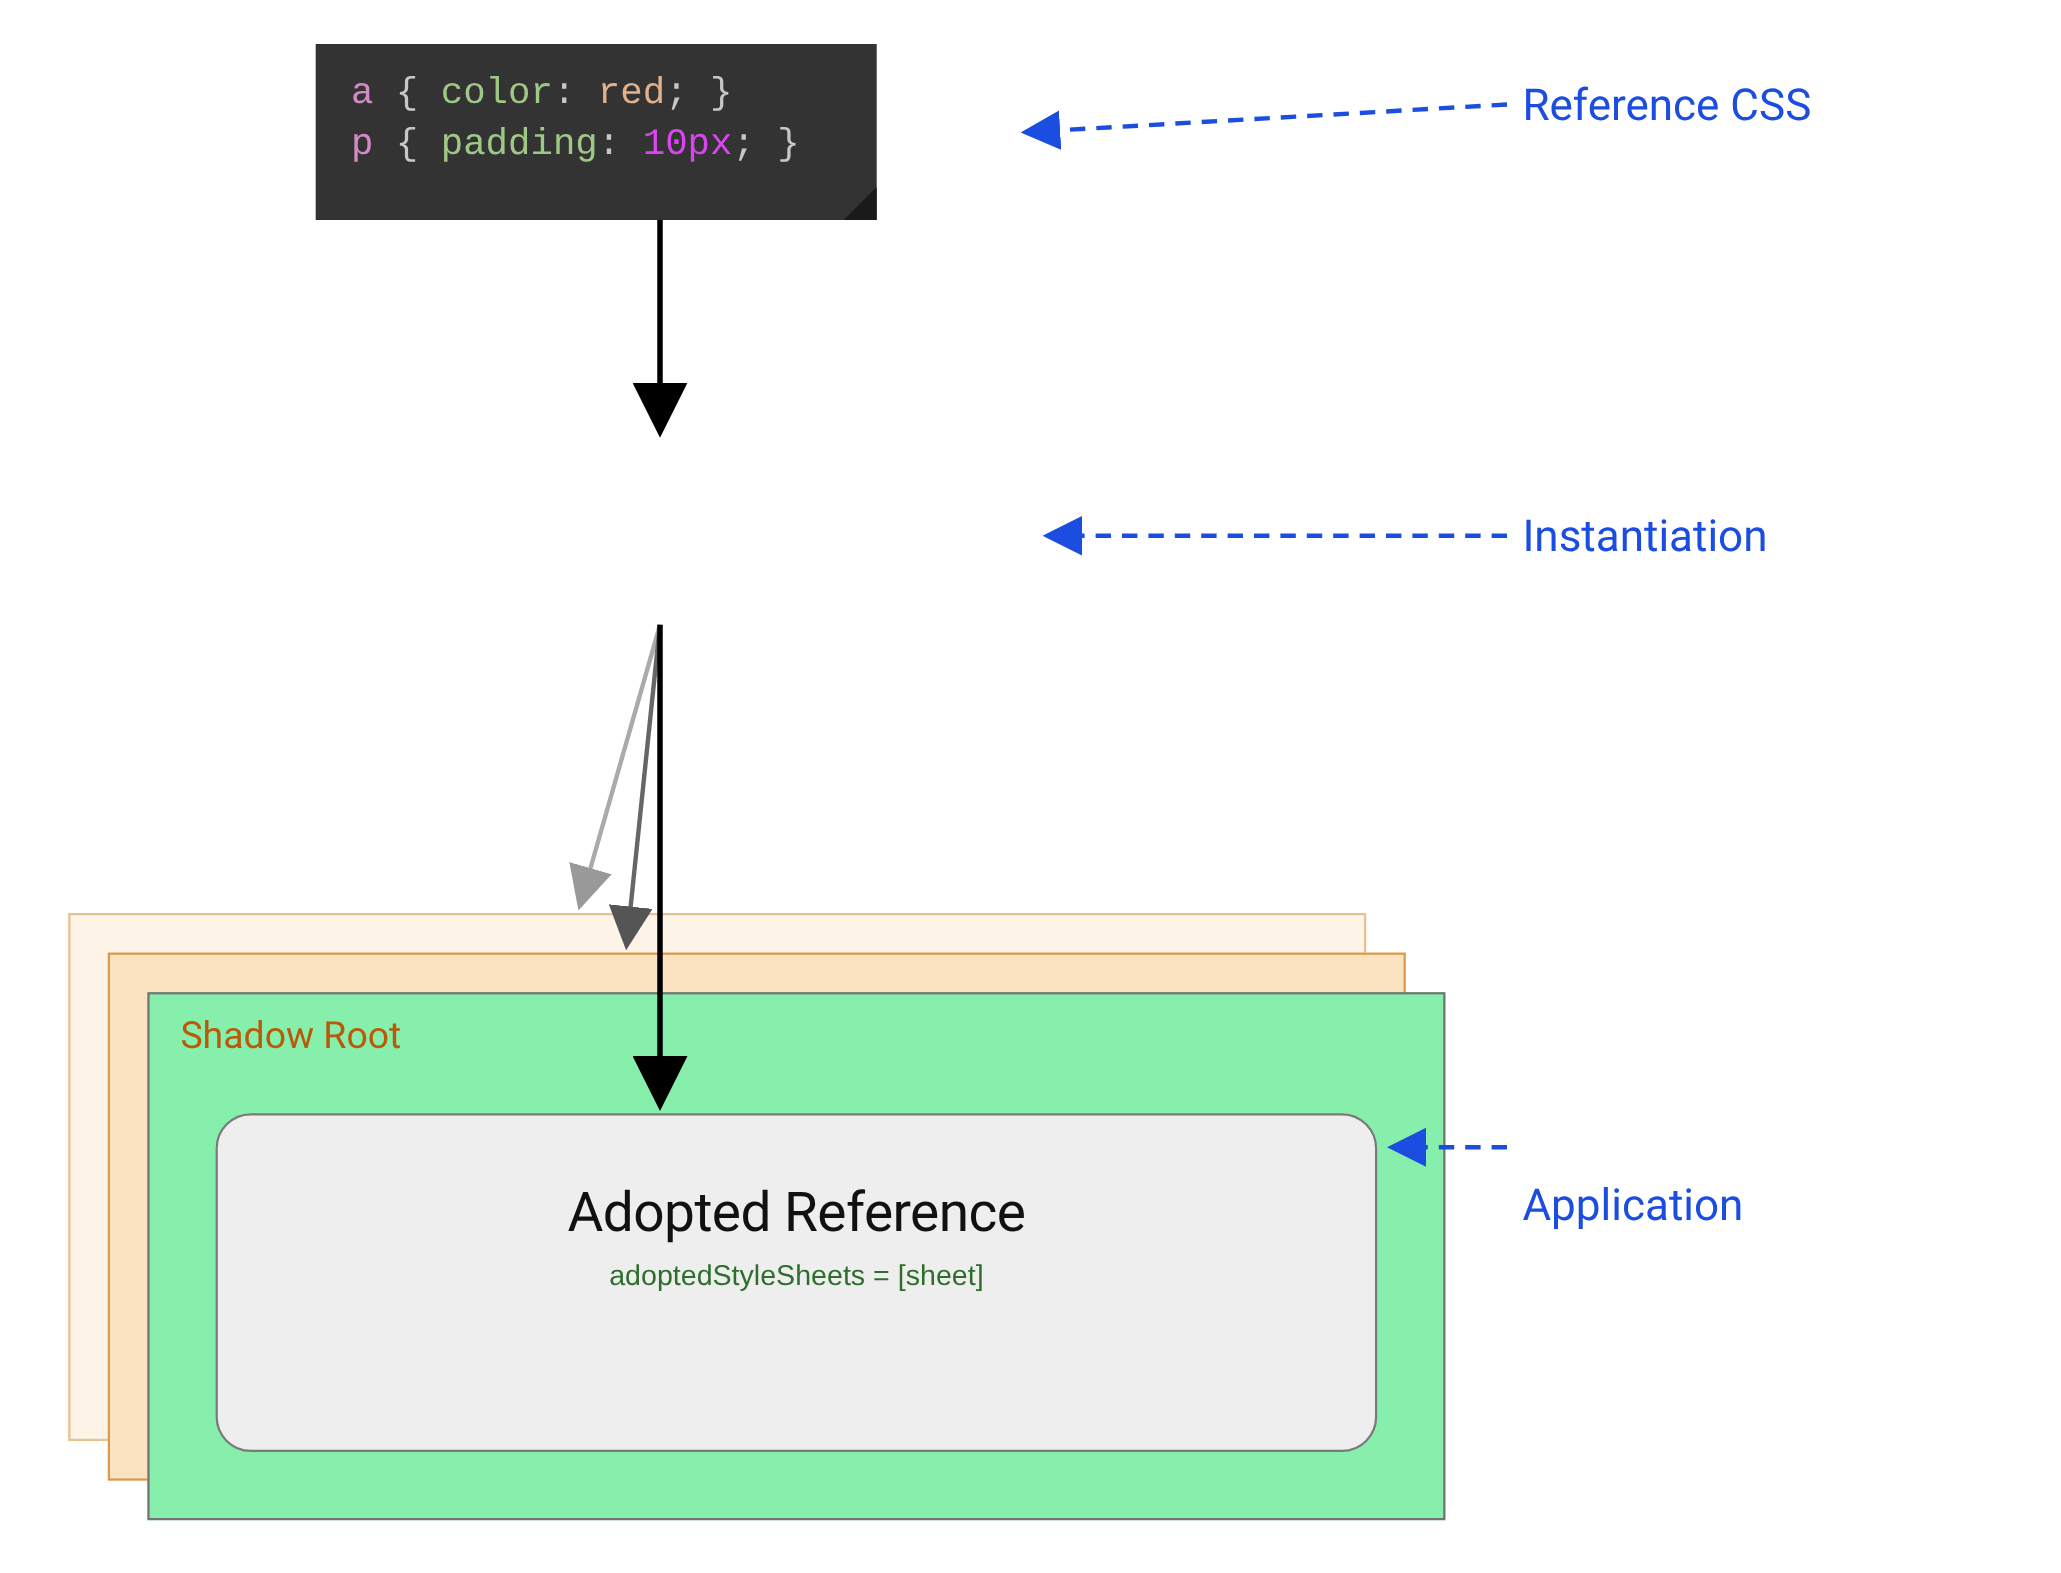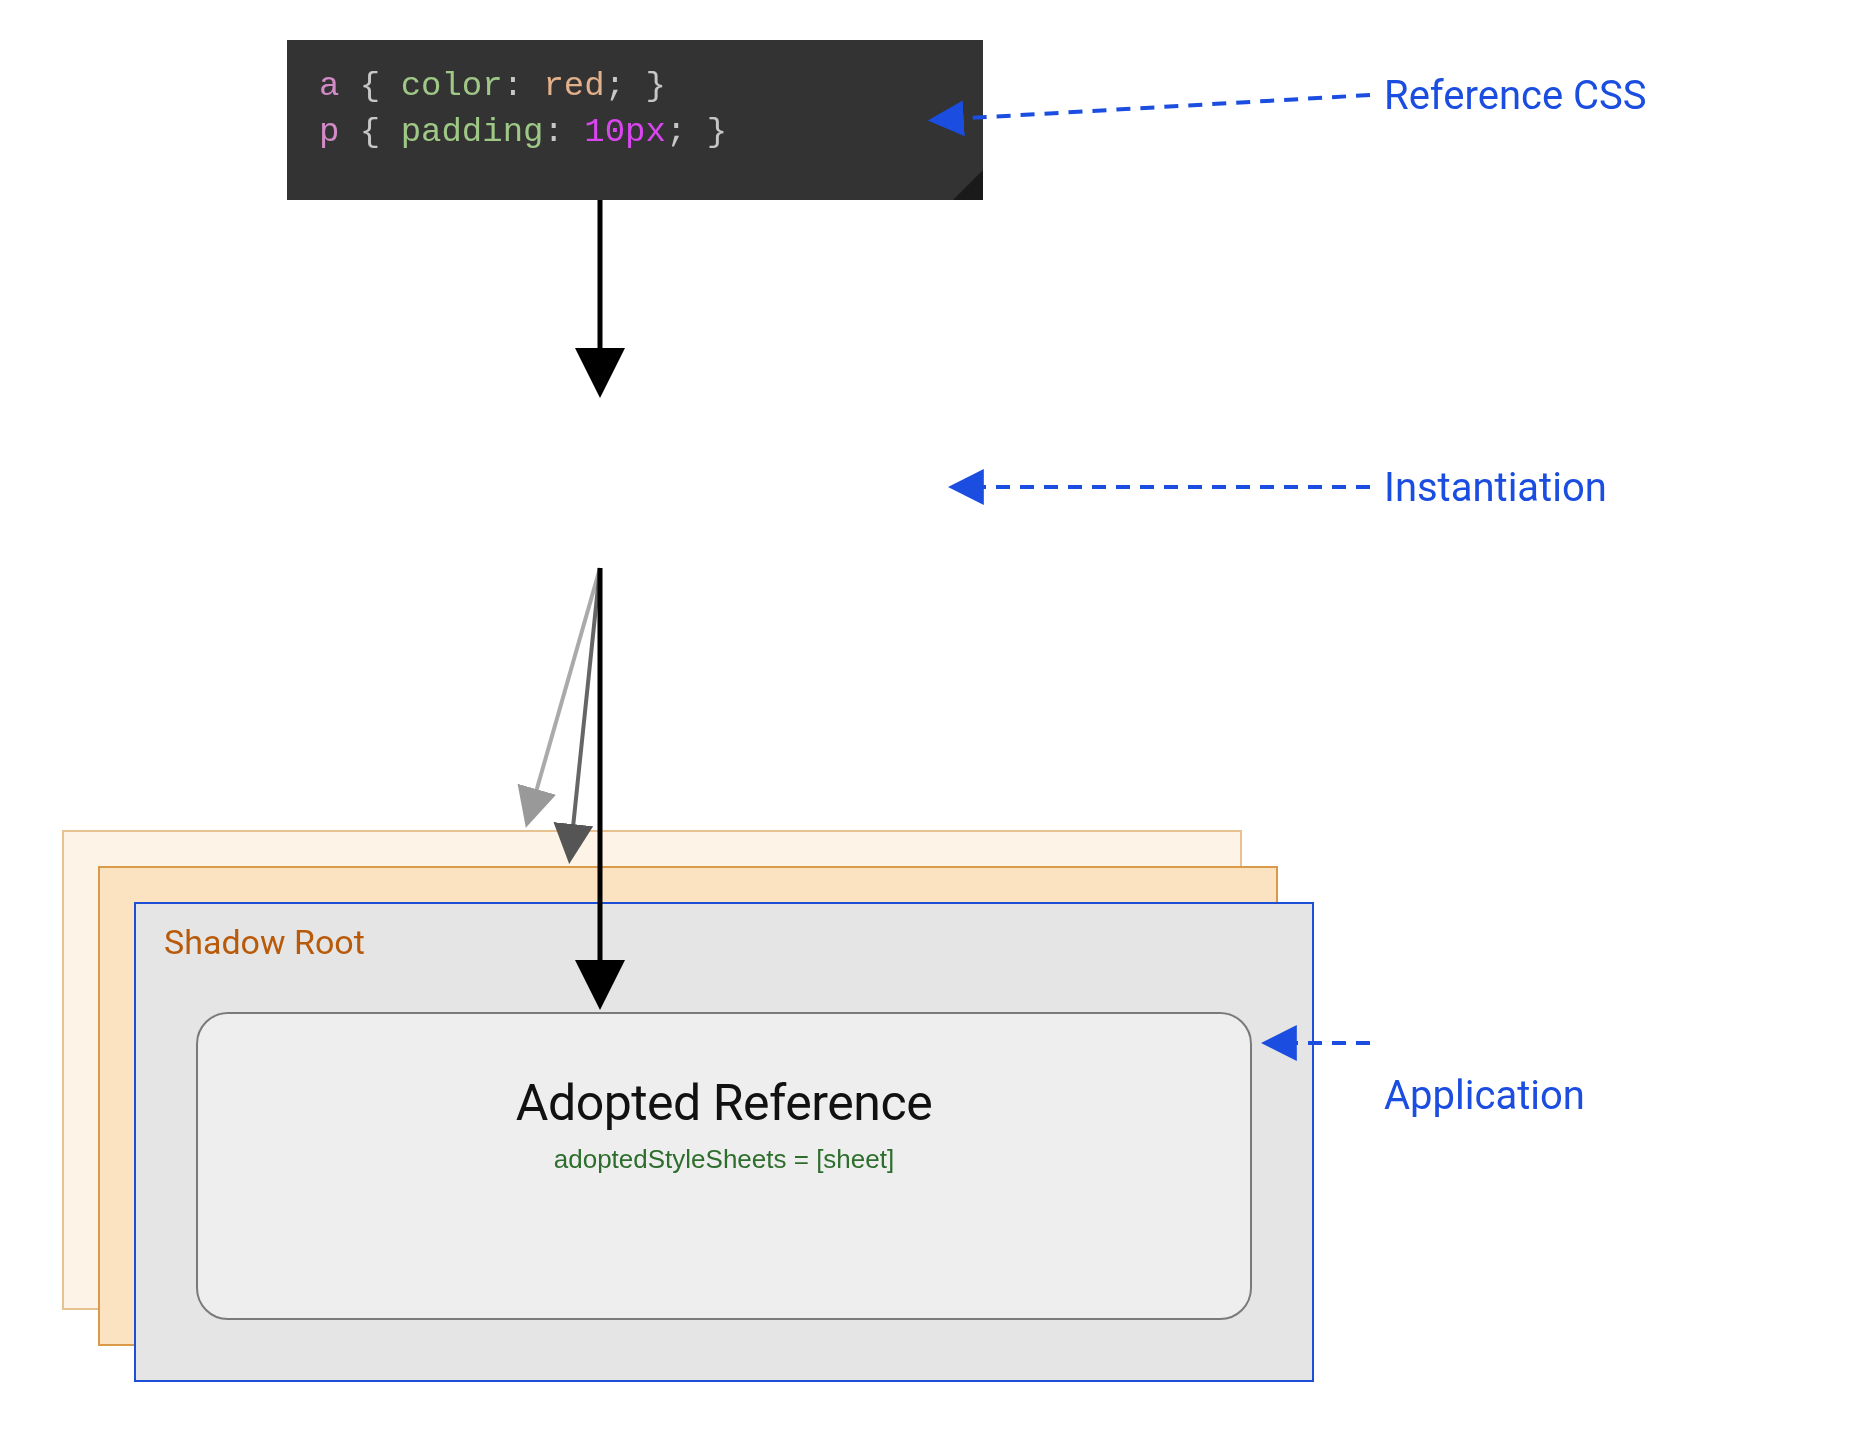--- a/index.html
+++ b/index.html
@@ -15,21 +15,21 @@
   .canvas {
     position: relative;
     width: 1874px;
     height: 1430px;
   }
   
   .code-block {
     position: absolute;
     left: 287px;
     top: 40px;
-    width: 696px;
+    width: 510px;
     height: 160px;
     background: #333333;
     padding: 24px 32px;
     font-family: "SFMono-Regular", Consolas, "Liberation Mono", Menlo, monospace;
     font-size: 34px;
     line-height: 1.35;
     color: #ccc;
   }
   .code-block .dogear {
     position: absolute;
@@ -92,22 +92,22 @@
     height: 480px;
     background: #fbe3c1;
     border: 2px solid #d99a4a;
   }
   .sr1 {
     position: absolute;
     left: 134px;
     top: 902px;
     width: 1180px;
     height: 480px;
-    background: #e5e5e5;
-    border: 2px solid #1d4ed8;
+    background: #86efac;
+    border: 2px solid #737373;
     padding: 18px 28px;
   }
   .sr-label {
     font-size: 34px;
     color: #b85a0a;
     font-weight: 400;
   }
   .adopted {
     position: absolute;
     left: 60px;

